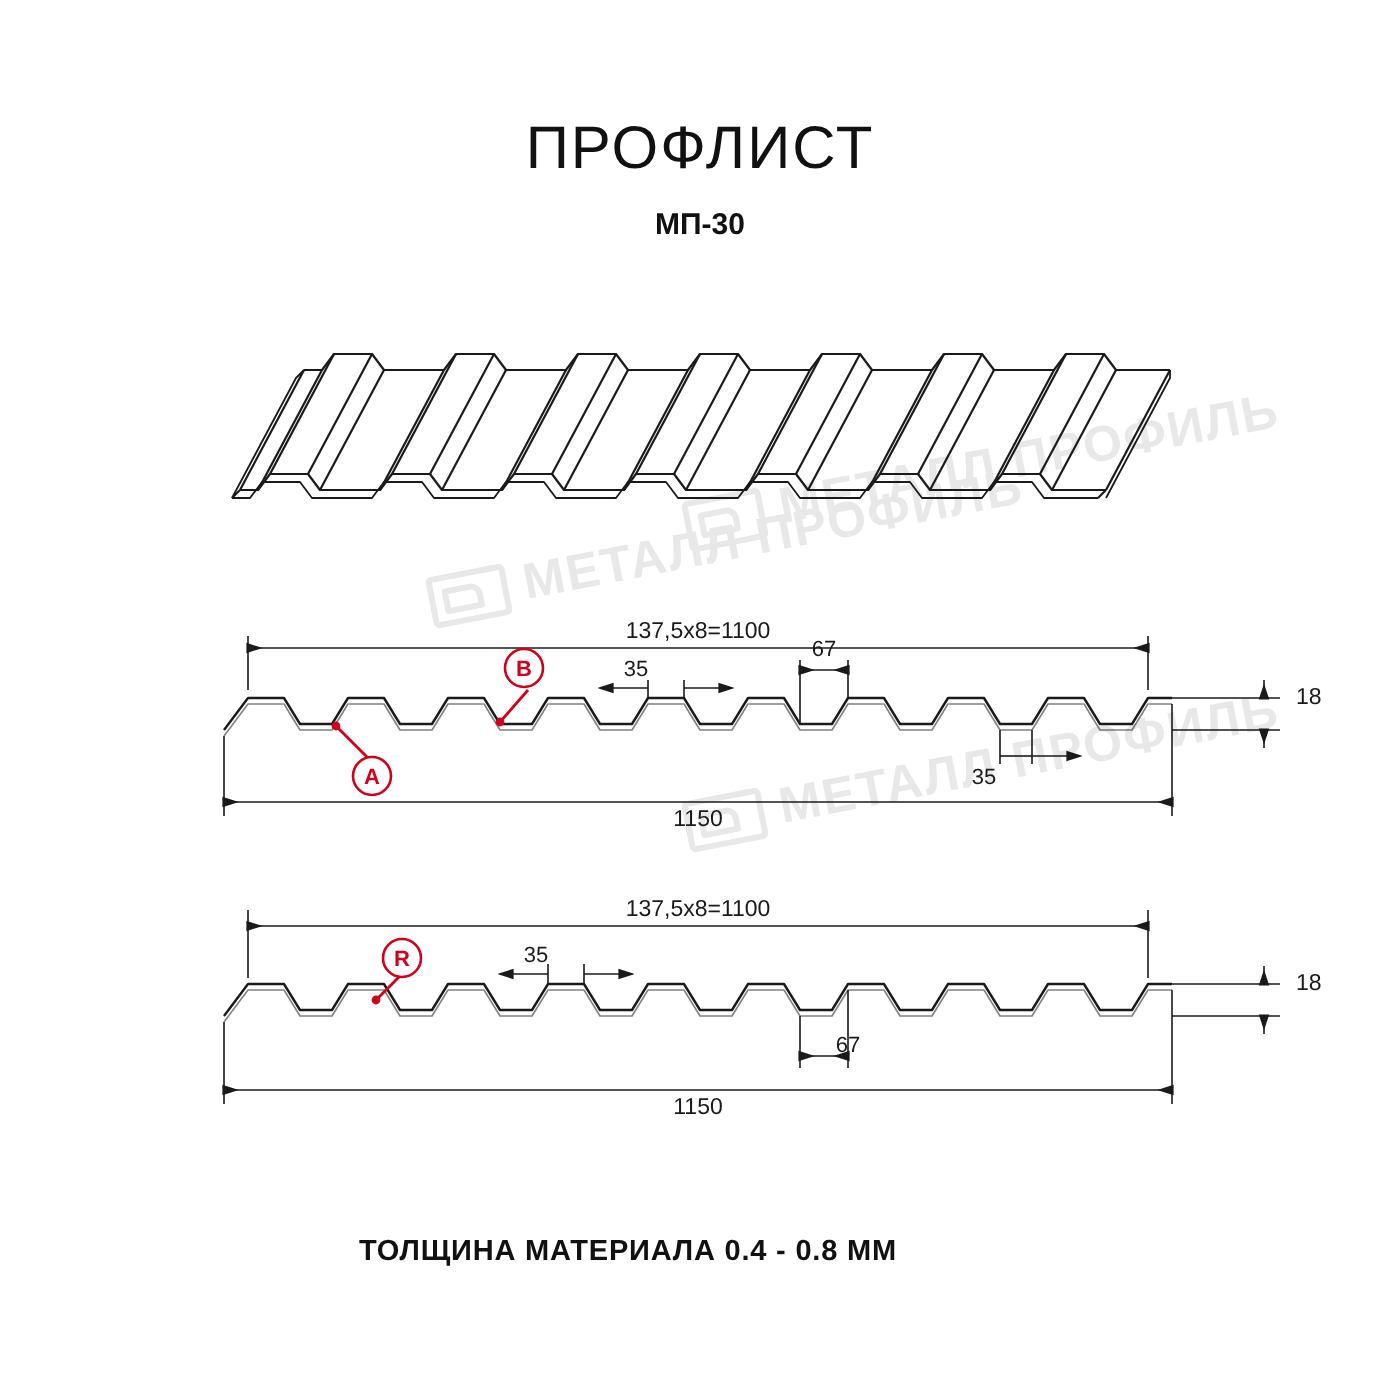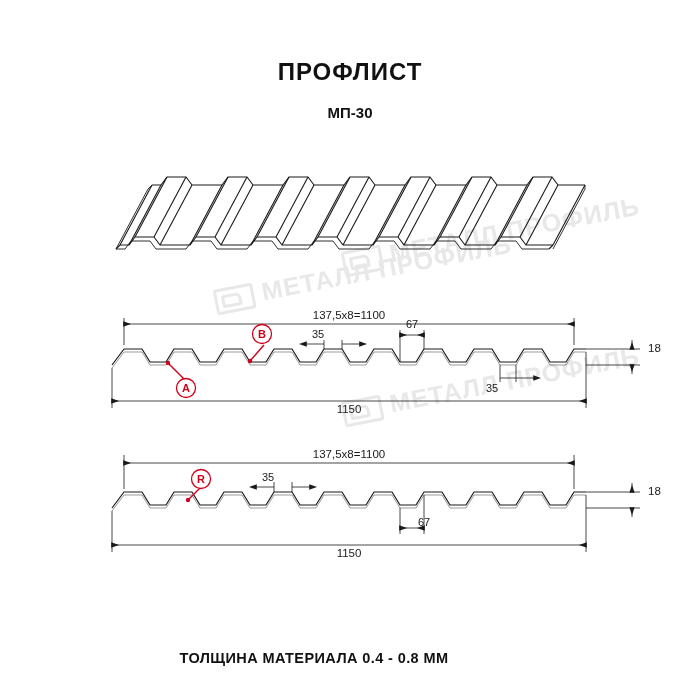--- a/index.html
+++ b/index.html
@@ -20,38 +20,38 @@
     inset: 0;
     width: 700px;
     height: 700px;
   }
   .title {
     position: absolute;
     top: 58px;
     left: 0;
     width: 700px;
     text-align: center;
-    font-size: 24px;
-    font-weight: bold;
+    font-size: 30px;
+    font-weight: normal;
     letter-spacing: 1px;
     color: #111;
   }
   .subtitle {
     position: absolute;
     top: 104px;
     left: 0;
     width: 700px;
     text-align: center;
     font-size: 15px;
     font-weight: bold;
     color: #111;
   }
   .footer {
     position: absolute;
-    top: 650px;
+    top: 618px;
     left: 0;
     width: 628px;
     text-align: center;
     font-size: 14.5px;
     font-weight: bold;
     letter-spacing: 0.4px;
     color: #111;
   }
   .svg-layer {
     position: absolute;

